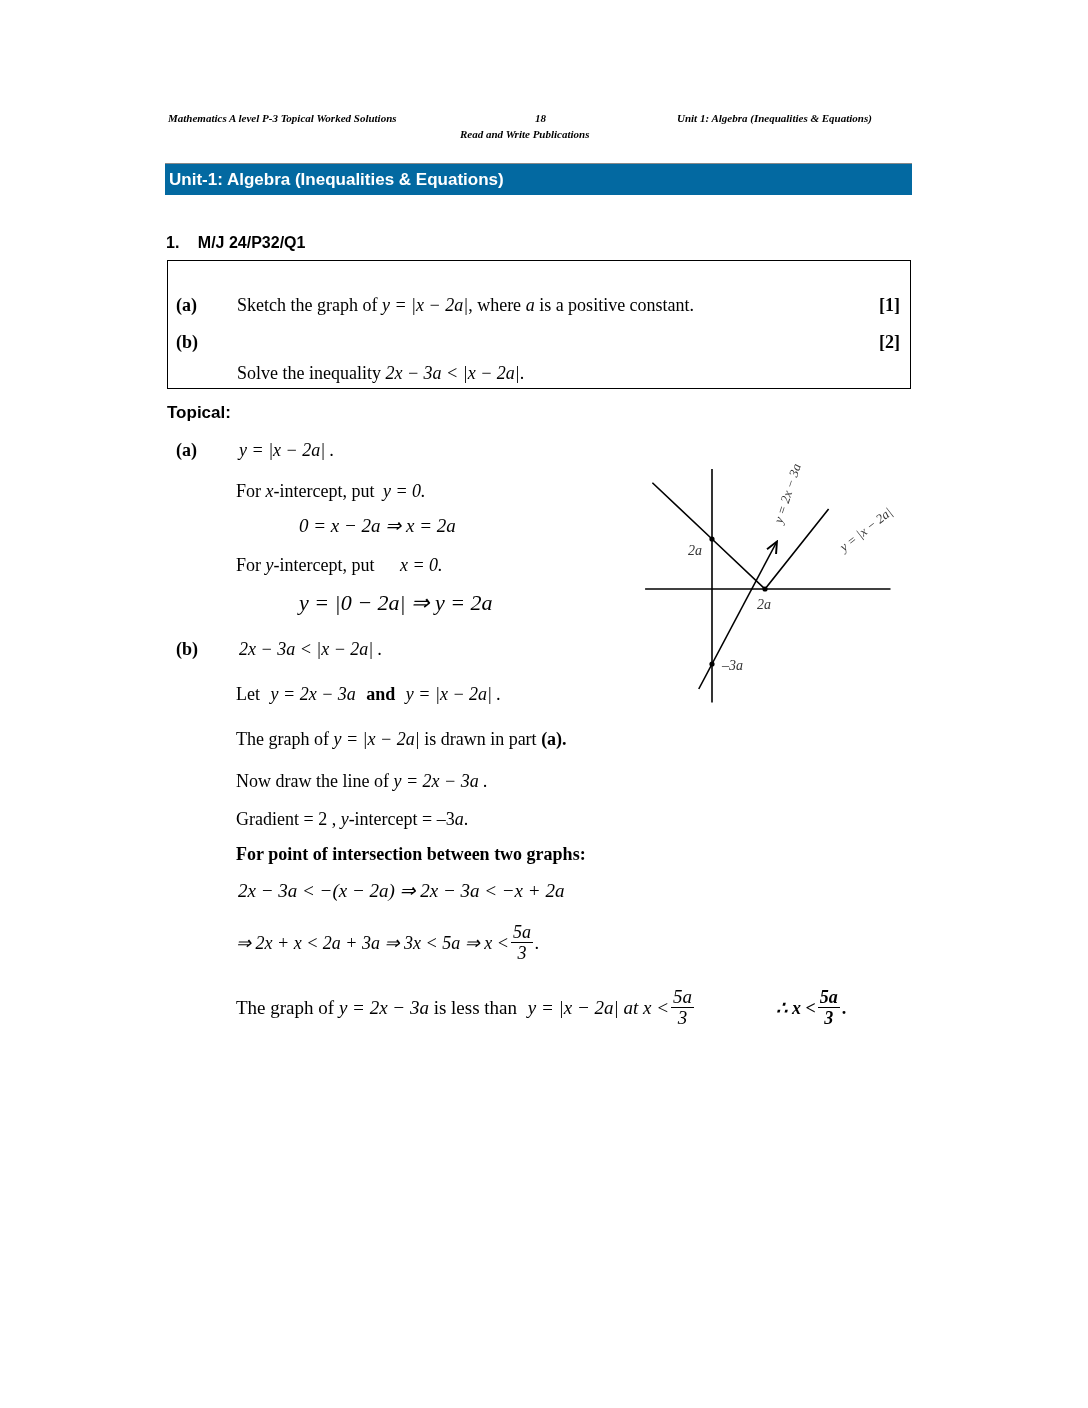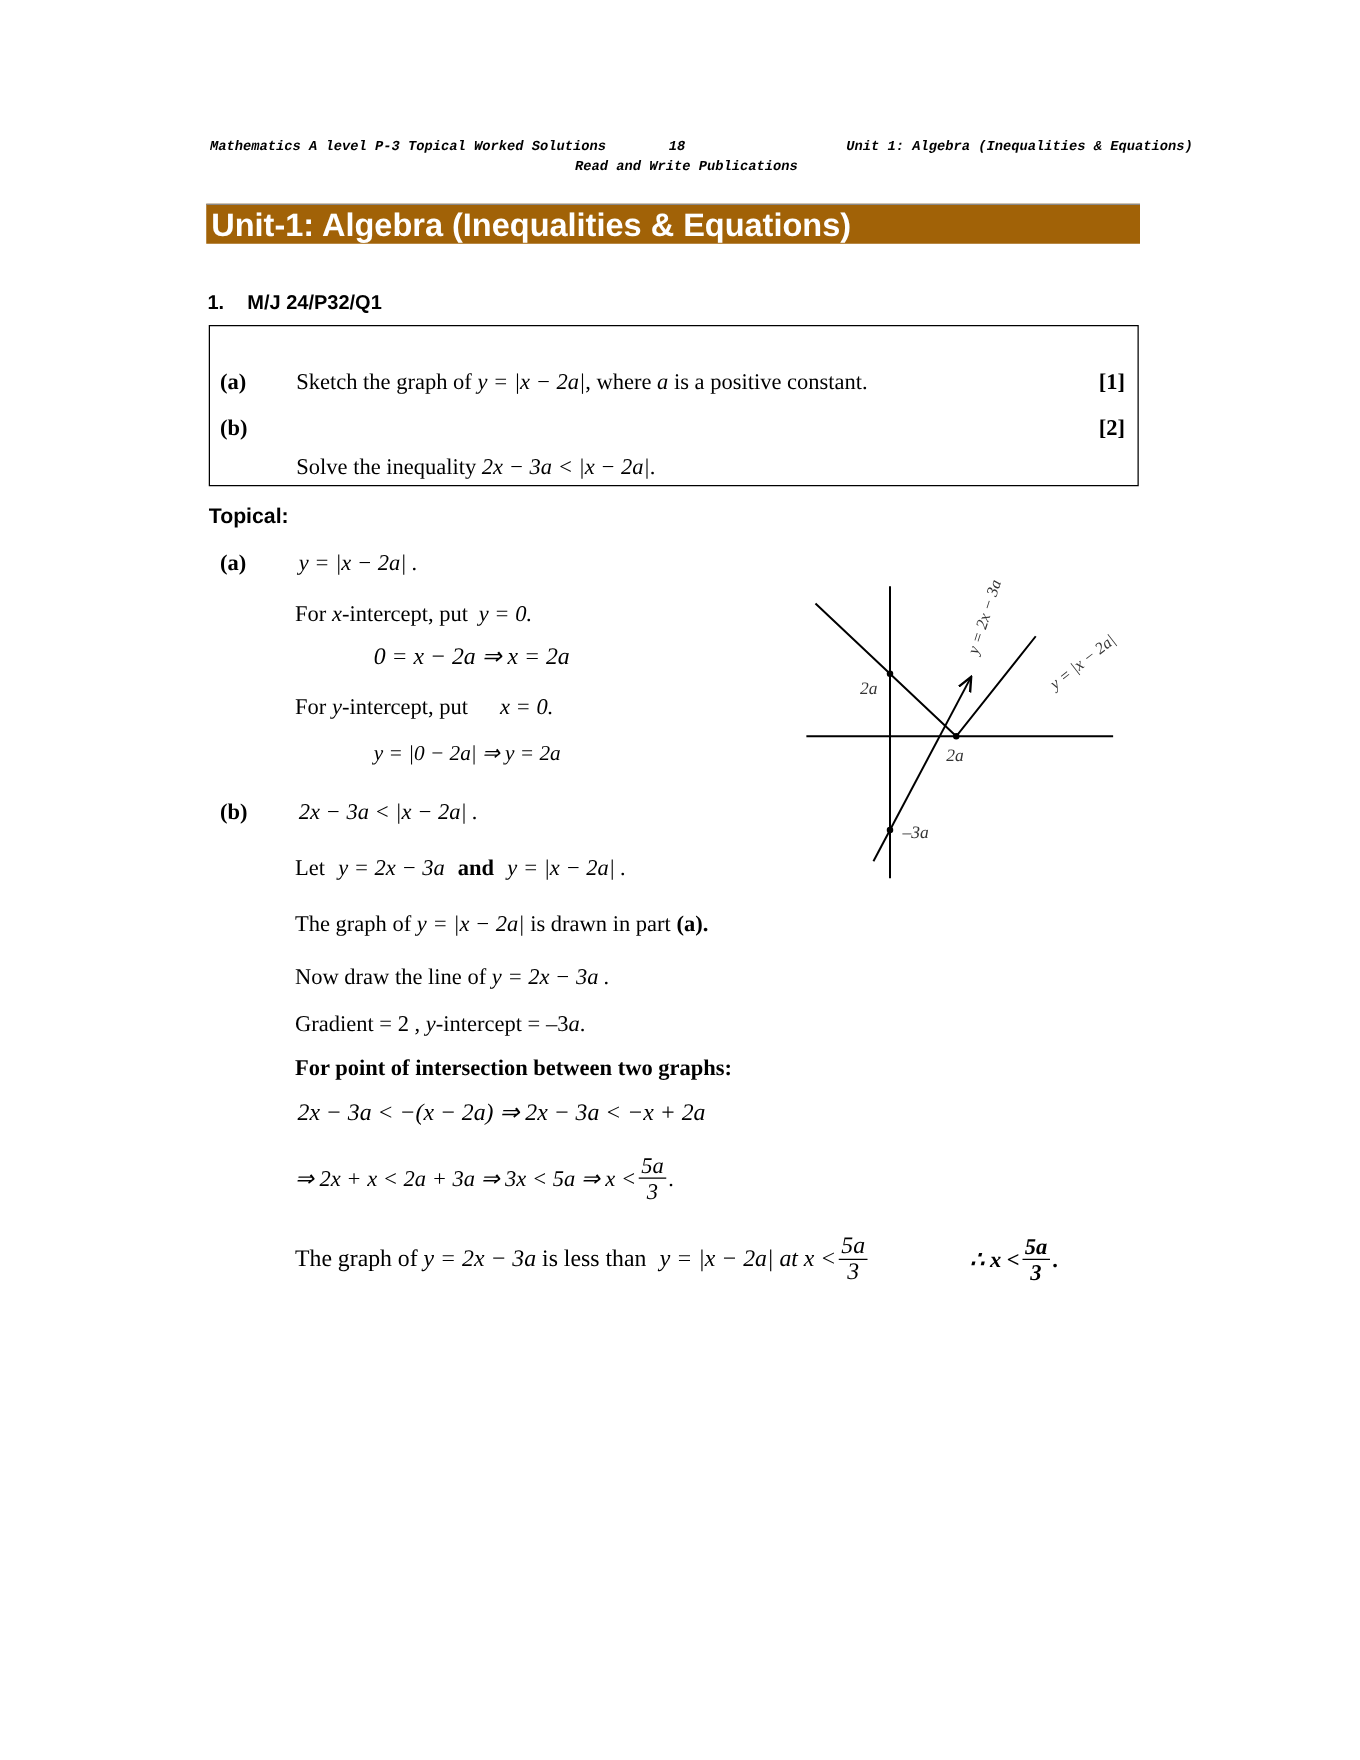--- a/index.html
+++ b/index.html
@@ -1,19 +1,19 @@
 <!DOCTYPE html>
 <html><head>
 <meta charset="utf-8">
 <style>
   html, body { margin:0; padding:0; background:#ffffff; }
   body { width:1088px; height:1408px; position:relative; overflow:hidden; color:#000; font-family:"Liberation Serif", serif; }
   .abs { position:absolute; }
-  .hdr { font-family:Liberation Mono, monospace; font-style:italic; font-weight:bold; font-size:11px; white-space:nowrap; }
-  .title-bar { left:165px; top:163px; width:747px; height:32px; background:#a16207; color:#fff; font-family:"Liberation Sans", sans-serif; font-weight:bold; font-size:26px; line-height:32px; padding-left:4px; box-sizing:border-box; white-space:nowrap; border-top:1px solid #888; }
+  .hdr { font-family:Liberation Serif, serif; font-style:italic; font-weight:bold; font-size:11px; white-space:nowrap; }
+  .title-bar { left:165px; top:163px; width:747px; height:32px; background:#0369a1; color:#fff; font-family:"Liberation Sans", sans-serif; font-weight:bold; font-size:17px; line-height:32px; padding-left:4px; box-sizing:border-box; white-space:nowrap; border-top:1px solid #888; }
   .qnum { left:166px; top:234px; font-family:"Liberation Sans", sans-serif; font-weight:bold; font-size:16px; white-space:nowrap; }
   .qbox { left:167px; top:260px; width:744px; height:129px; border:1px solid #000; box-sizing:border-box; }
   .t { font-size:18px; white-space:nowrap; line-height:22px; }
   .b { font-weight:bold; }
   .i { font-style:italic; }
   .sol { left:167px; top:403px; font-family:"Liberation Sans", sans-serif; font-weight:900; font-size:17px; }
   .frac { display:inline-block; vertical-align:middle; text-align:center; line-height:20px; margin:0 2px; }
   .frac .num { display:block; border-bottom:1px solid #000; padding:0 2px; }
   .frac .den { display:block; }
   svg text { font-family:"Liberation Serif", serif; font-style:italic; fill:#333; }
@@ -52,21 +52,21 @@
 <div class="abs t i" style="left:239px; top:439px;">y = |x − 2a| .</div>
 
 <div class="abs t" style="left:236px; top:480px;">
   <span>For </span><span class="i">x</span><span>-intercept, put </span><span class="i" style="margin-left:4px;">y = 0.</span>
 </div>
 <div class="abs t i" style="left:299px; top:515px; font-size:19px;">0 = x − 2a  ⇒  x = 2a</div>
 
 <div class="abs t" style="left:236px; top:554px;">
   <span>For </span><span class="i">y</span><span>-intercept, put </span><span class="i" style="margin-left:21px;">x = 0.</span>
 </div>
-<div class="abs t i" style="left:299px; top:592px; font-size:17px;">y = |0 − 2a|  ⇒  y = 2a</div>
+<div class="abs t i" style="left:299px; top:592px; font-size:22px;">y = |0 − 2a|  ⇒  y = 2a</div>
 
 <div class="abs t b" style="left:176px; top:638px;">(b)</div>
 <div class="abs t i" style="left:239px; top:638px;">2x − 3a &lt; |x − 2a| .</div>
 
 <div class="abs t" style="left:236px; top:683px;">
   <span>Let </span><span class="i" style="margin-left:6px;">y = 2x − 3a</span><span style="margin:0 6px;font-weight:bold;"> and </span><span class="i">y = |x − 2a| .</span>
 </div>
 
 <div class="abs t" style="left:236px; top:728px;">
   <span>The graph of </span><span class="i">y = |x − 2a|</span><span> is drawn in part </span><span class="b">(a).</span>

